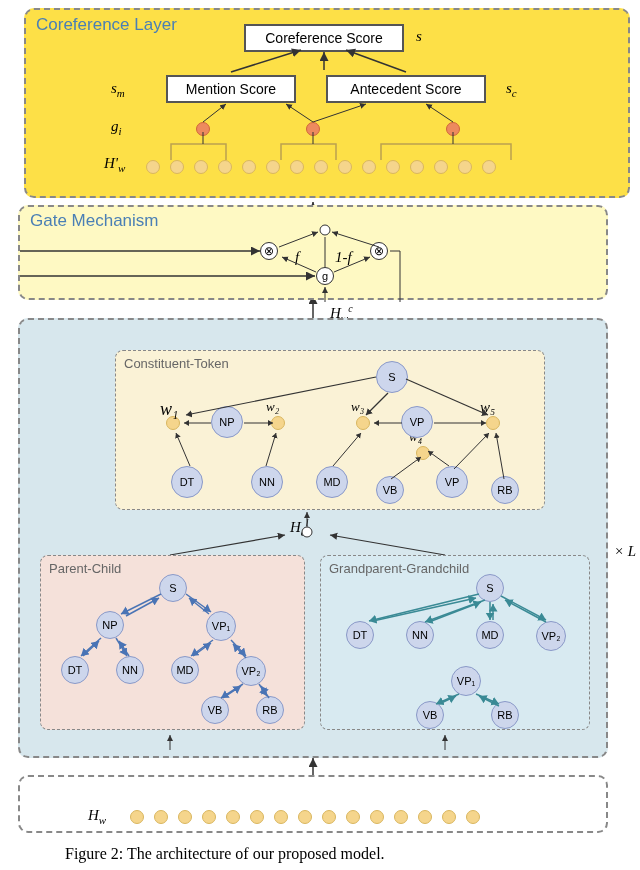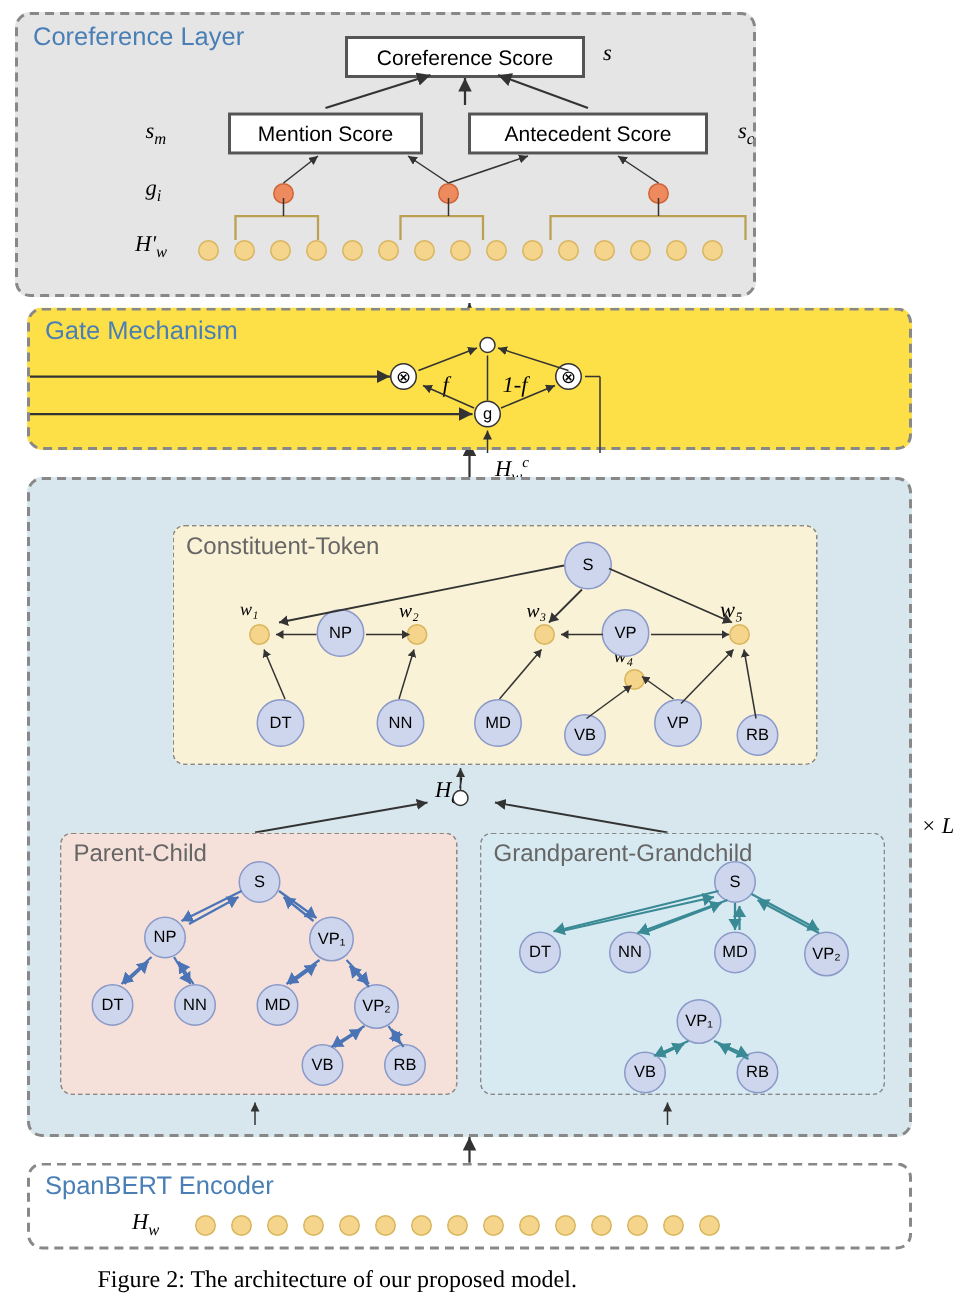--- a/index.html
+++ b/index.html
@@ -21,21 +21,21 @@
     color: #4a7fb5;
     font-size: 17px;
     font-weight: 500;
   }
   .sublayer {
     position: absolute;
     border: 1.5px dashed #888;
     border-radius: 8px;
   }
   .sublayer-title {
-    font-size: 16px;
+    font-size: 13px;
     color: #666;
     position: absolute;
     top: 5px;
     left: 8px;
   }
   .box {
     position: absolute;
     border: 2px solid #555;
     background: #fff;
     padding: 4px 10px;
@@ -68,21 +68,21 @@
     background: #f5d58c; border: 1px solid #d9b65f;
   }
   .mul { position:absolute; width:18px; height:18px; border:1.5px solid #333; border-radius:50%; background:#fff; display:flex; align-items:center; justify-content:center; font-size:12px; }
   .g { position:absolute; width:18px; height:18px; border:1.5px solid #333; border-radius:50%; background:#fff; display:flex; align-items:center; justify-content:center; font-size:11px; }
   svg.arrows { position:absolute; left:0; top:0; pointer-events:none; }
   .caption { position:absolute; font-size:16px; font-family:serif; }
 </style>
 </head>
 <body>
 
-<div class="layer" style="left:10px; top:8px; width:494px; height:190px; background:#e5e5e5;">
+<div class="layer" style="left:24px; top:8px; width:606px; height:190px; background:#fde047;">
   <div class="layer-title" style="left:10px; top:5px;">Coreference Layer</div>
   <div class="box" style="left:218px; top:14px; width:160px;">Coreference Score</div>
   <div class="box" style="left:300px; top:65px; width:160px;">Antecedent Score</div>
   <div class="box" style="left:140px; top:65px; width:130px;">Mention Score</div>
   <div class="lbl" style="left:390px; top:18px;">s</div>
   <div class="lbl" style="left:85px; top:70px;">s<span class="sub">m</span></div>
   <div class="lbl" style="left:480px; top:70px;">s<span class="sub">c</span></div>
   <div class="lbl" style="left:85px; top:108px;">g<span class="sub">i</span></div>
   <div class="lbl" style="left:78px; top:145px;">H'<span class="sub">w</span></div>
 
@@ -134,21 +134,21 @@
   <defs>
       <marker id="ah2" markerWidth="8" markerHeight="8" refX="6" refY="3" orient="auto">
         <path d="M0,0 L6,3 L0,6 Z" fill="#333"></path>
       </marker>
     </defs>
   <line x1="313" y1="224" x2="313" y2="202" stroke="#333" stroke-width="1.5" marker-end="url(#ah2)"></line>
   <line x1="313" y1="318" x2="313" y2="295" stroke="#333" stroke-width="1.5" marker-end="url(#ah2)"></line>
   <line x1="313" y1="778" x2="313" y2="758" stroke="#333" stroke-width="1.5" marker-end="url(#ah2)"></line>
 </svg>
 
-<div class="layer" style="left:18px; top:205px; width:590px; height:95px; background:#fde047;">
+<div class="layer" style="left:18px; top:205px; width:590px; height:95px; background:#fef9c3;">
   <div class="layer-title" style="left:10px; top:4px;">Gate Mechanism</div>
   <div class="mul" style="left:240px; top:35px;">⊗</div>
   <div class="mul" style="left:350px; top:35px;">⊗</div>
   <div class="g" style="left:296px; top:60px;">g</div>
   <div class="lbl" style="left:275px; top:42px; font-style:italic;">f</div>
   <div class="lbl" style="left:315px; top:42px; text-align:right;">1-f</div>
   <svg class="arrows" width="590" height="95">
     <line x1="0" y1="44" x2="240" y2="44" stroke="#333" stroke-width="1.5" marker-end="url(#ah)"></line>
     <line x1="0" y1="69" x2="295" y2="69" stroke="#333" stroke-width="1.5" marker-end="url(#ah)"></line>
     <line x1="305" y1="60" x2="305" y2="30" stroke="#333"></line>
@@ -164,21 +164,21 @@
 </div>
 <div class="lbl" style="left:330px; top:303px;">H<span class="sub">w</span><sup style="font-size:10px">c</sup></div>
 
 <div class="layer" style="left:18px; top:318px; width:590px; height:440px; background:#d7e7ed;">
 
   <div class="sublayer" style="left:95px; top:30px; width:430px; height:160px; background:#faf2d6;">
     <div class="sublayer-title">Constituent-Token</div>
     <div class="node" style="left:260px; top:10px;">S</div>
 
     <div class="wdot" style="left:50px; top:65px;"></div>
-      <div class="lbl" style="left:44px; top:48px; font-size:12px;font-family:Liberation Serif, serif;">w₁</div>
+      <div class="lbl" style="left:44px; top:48px; font-size:18px;font-family:Liberation Serif, serif;">w₁</div>
     <div class="wdot" style="left:155px; top:65px;"></div>
       <div class="lbl" style="left:150px; top:48px; font-size:13px;">w₂</div>
     <div class="wdot" style="left:240px; top:65px;"></div>
       <div class="lbl" style="left:235px; top:48px; font-size:13px;">w₃</div>
     <div class="wdot" style="left:300px; top:95px;"></div>
       <div class="lbl" style="left:293px; top:78px; font-size:13px;">w₄</div>
     <div class="wdot" style="left:370px; top:65px;"></div>
       <div class="lbl" style="left:364px; top:48px; font-size:15px;">w₅</div>
     <div class="node" style="left:95px; top:55px;">NP</div>
     <div class="node" style="left:285px; top:55px;">VP</div>
@@ -284,21 +284,20 @@
       <line x1="138" y1="138" x2="115" y2="148" stroke="#3a8a95" stroke-width="1.5" marker-end="url(#ateal)"></line>
         <line x1="118" y1="148" x2="135" y2="140" stroke="#3a8a95" stroke-width="1.5" marker-end="url(#ateal)"></line>
       <line x1="155" y1="138" x2="178" y2="148" stroke="#3a8a95" stroke-width="1.5" marker-end="url(#ateal)"></line>
         <line x1="178" y1="150" x2="158" y2="140" stroke="#3a8a95" stroke-width="1.5" marker-end="url(#ateal)"></line>
     </svg>
   </div>
 </div>
 <div class="lbl" style="left:614px; top:543px;">× L</div>
 
 <div class="layer" style="left:18px; top:775px; width:590px; height:58px; background:#fff;">
-  <div class="layer-title" style="left:10px; top:4px;">SpanBERT Encoder</div>
   <div class="lbl" style="left:68px; top:30px;">H<span class="sub">w</span></div>
   <div class="dot-row" style="left:110px; top:33px;">
     <div class="dot dot-y"></div>
       <div class="dot dot-y"></div>
       <div class="dot dot-y"></div>
       <div class="dot dot-y"></div>
       <div class="dot dot-y"></div>
       <div class="dot dot-y"></div>
       <div class="dot dot-y"></div>
       <div class="dot dot-y"></div>

